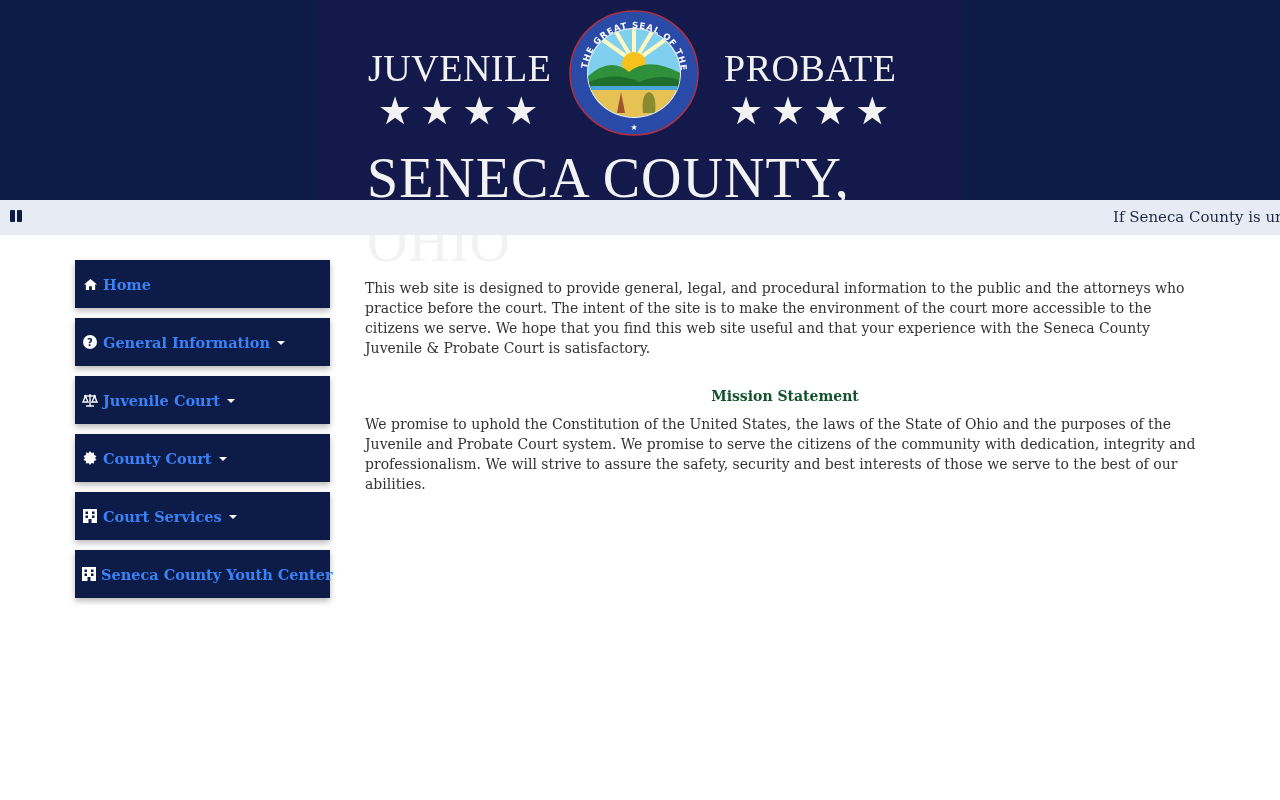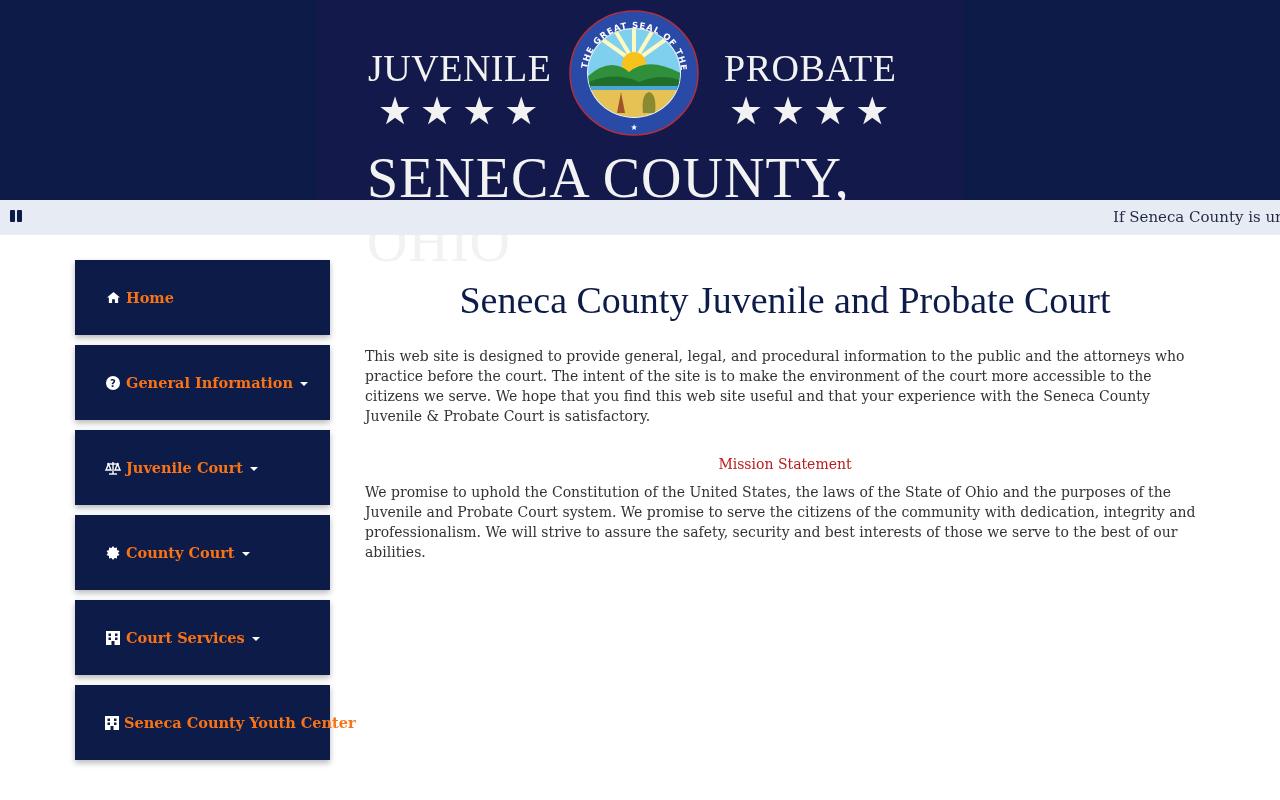--- a/index.html
+++ b/index.html
@@ -18,28 +18,28 @@
   .seal { position: absolute; left: 253px; top: 10px; width: 130px; height: 126px; }
 
   .ticker { position: absolute; left: 0; top: 200px; width: 1280px; height: 35px; background: #e6ebf4; overflow: hidden; }
   .pause-btn { position: absolute; left: 10px; top: 10px; width: 13px; height: 14px; cursor: pointer; }
   .pause-btn span { position: absolute; top: 0; width: 5px; height: 12px; background: #0c1b47; border-radius: 1px; }
   .pause-btn span:first-child { left: 0; }
   .pause-btn span:last-child { left: 7px; }
   .ticker-text { position: absolute; left: 1113px; top: 8px; white-space: nowrap; font-size: 15px; color: #1f2a44; font-family: "DejaVu Serif", serif; }
 
   .sidebar { position: absolute; left: 75px; top: 260px; width: 255px; }
-  .nav-item { display: flex; align-items: center; height: 75px; margin-bottom: 10px; background: #0c1b47; color: #f97316; padding-left: 30px; font-weight: bold; font-size: 14.5px; box-shadow: 0 3px 6px rgba(0,0,0,0.28); cursor: pointer; white-space: nowrap; }
+  .nav-item { display: flex; align-items: center; height: 48px; margin-bottom: 10px; background: #0c1b47; color: #3b82f6; padding-left: 7px; font-weight: bold; font-size: 14.5px; box-shadow: 0 3px 6px rgba(0,0,0,0.28); cursor: pointer; white-space: nowrap; }
   .nav-icon { width: 16px; height: 16px; margin-right: 5px; display: inline-flex; align-items: center; justify-content: center; }
   .caret { display: inline-block; width: 0; height: 0; border-left: 4px solid transparent; border-right: 4px solid transparent; border-top: 4px solid #ffffff; margin-left: 7px; margin-top: 2px; }
 
   .main { position: absolute; left: 365px; top: 278px; width: 840px; }
   .page-title { text-align: center; font-family: "Liberation Serif", serif; font-size: 38px; color: #0c1b47; font-weight: normal; margin-bottom: 24px; line-height: 44px; }
   .para { font-size: 14px; line-height: 20px; color: #333; }
-  .mission-title { text-align: center; font-weight: normal; font-size: 14px; margin: 30px 0 10px; color: #b91c1c; }
+  .mission-title { text-align: center; font-weight: bold; font-size: 14px; margin: 30px 0 10px; color: #14532d; }
 </style>
 </head>
 <body>
 
 <header class="banner">
   <div class="banner-inner">
     <div class="b-word b-juvenile">JUVENILE</div>
     <div class="b-word b-probate">PROBATE</div>
     <div class="b-stars left">★★★★</div>
     <div class="b-stars right">★★★★</div>
@@ -157,17 +157,16 @@
             <rect x="5.5" y="10" width="3" height="4"></rect>
           </g>
         </svg>
     </span>
     <span>Seneca County Youth Center</span>
     <span class="caret"></span>
   </div>
 </nav>
 
 <main class="main">
-  <h1 class="page-title">Seneca County Juvenile and Probate Court</h1>
   <p class="para">This web site is designed to provide general, legal, and procedural information to the public and the attorneys who practice before the court. The intent of the site is to make the environment of the court more accessible to the citizens we serve. We hope that you find this web site useful and that your experience with the Seneca County Juvenile &amp; Probate Court is satisfactory.</p>
   <div class="mission-title">Mission Statement</div>
   <p class="para">We promise to uphold the Constitution of the United States, the laws of the State of Ohio and the purposes of the Juvenile and Probate Court system. We promise to serve the citizens of the community with dedication, integrity and professionalism. We will strive to assure the safety, security and best interests of those we serve to the best of our abilities.</p>
 </main>
 
 </body></html>

